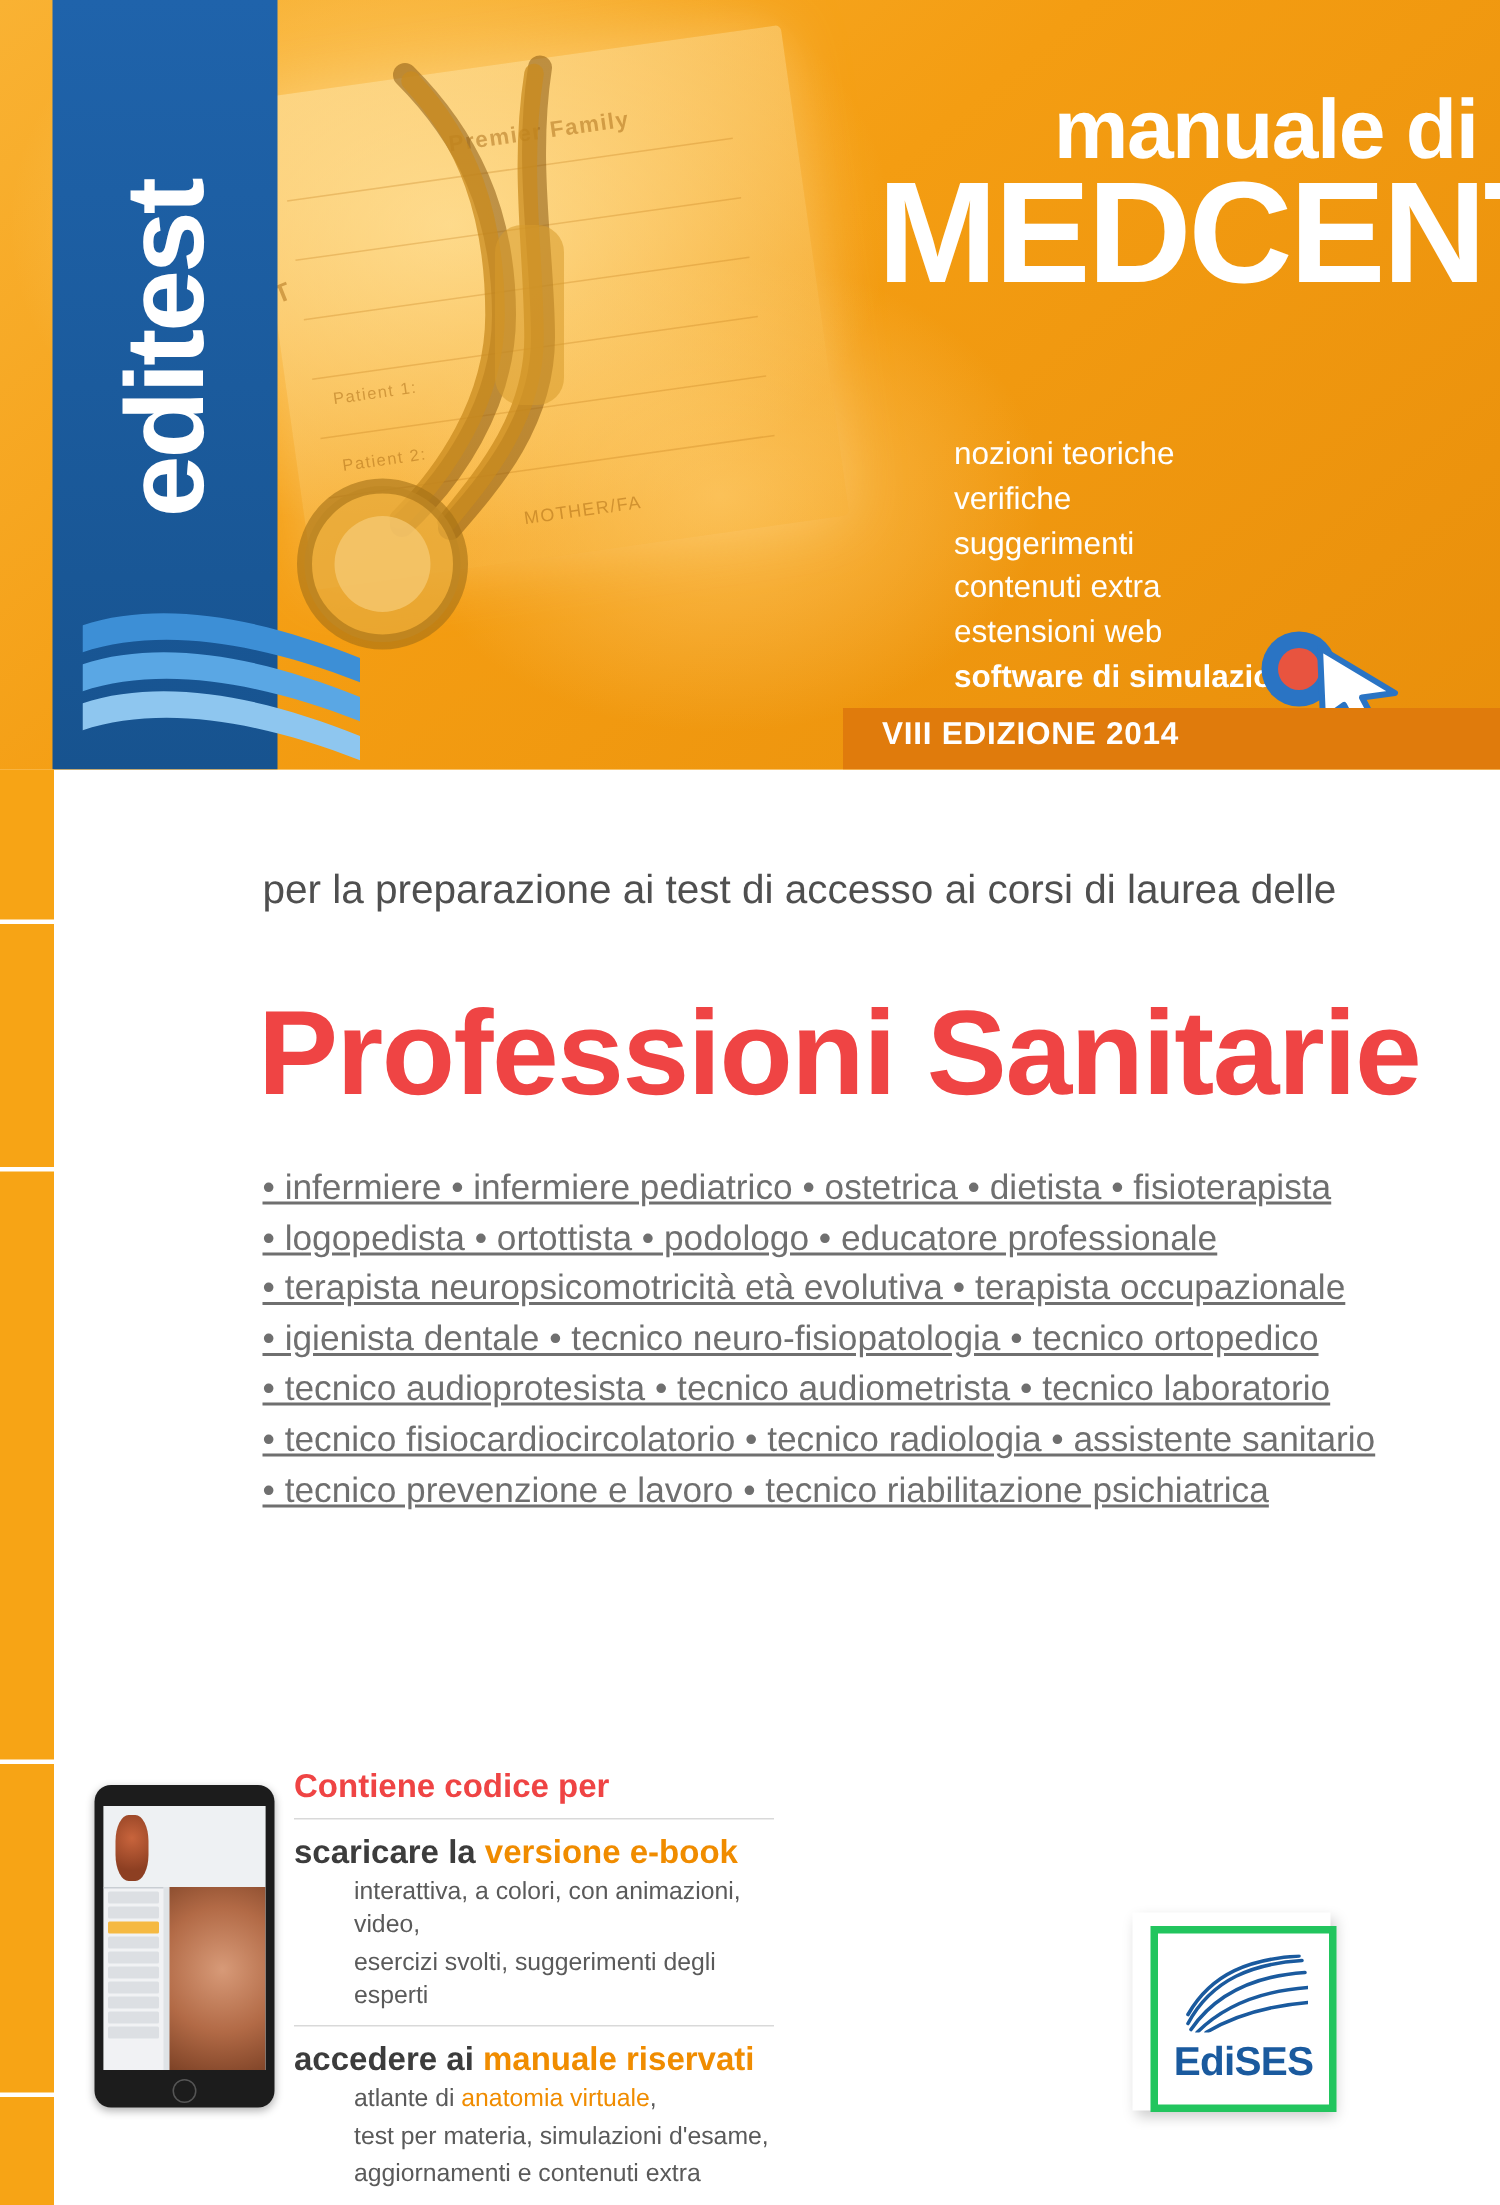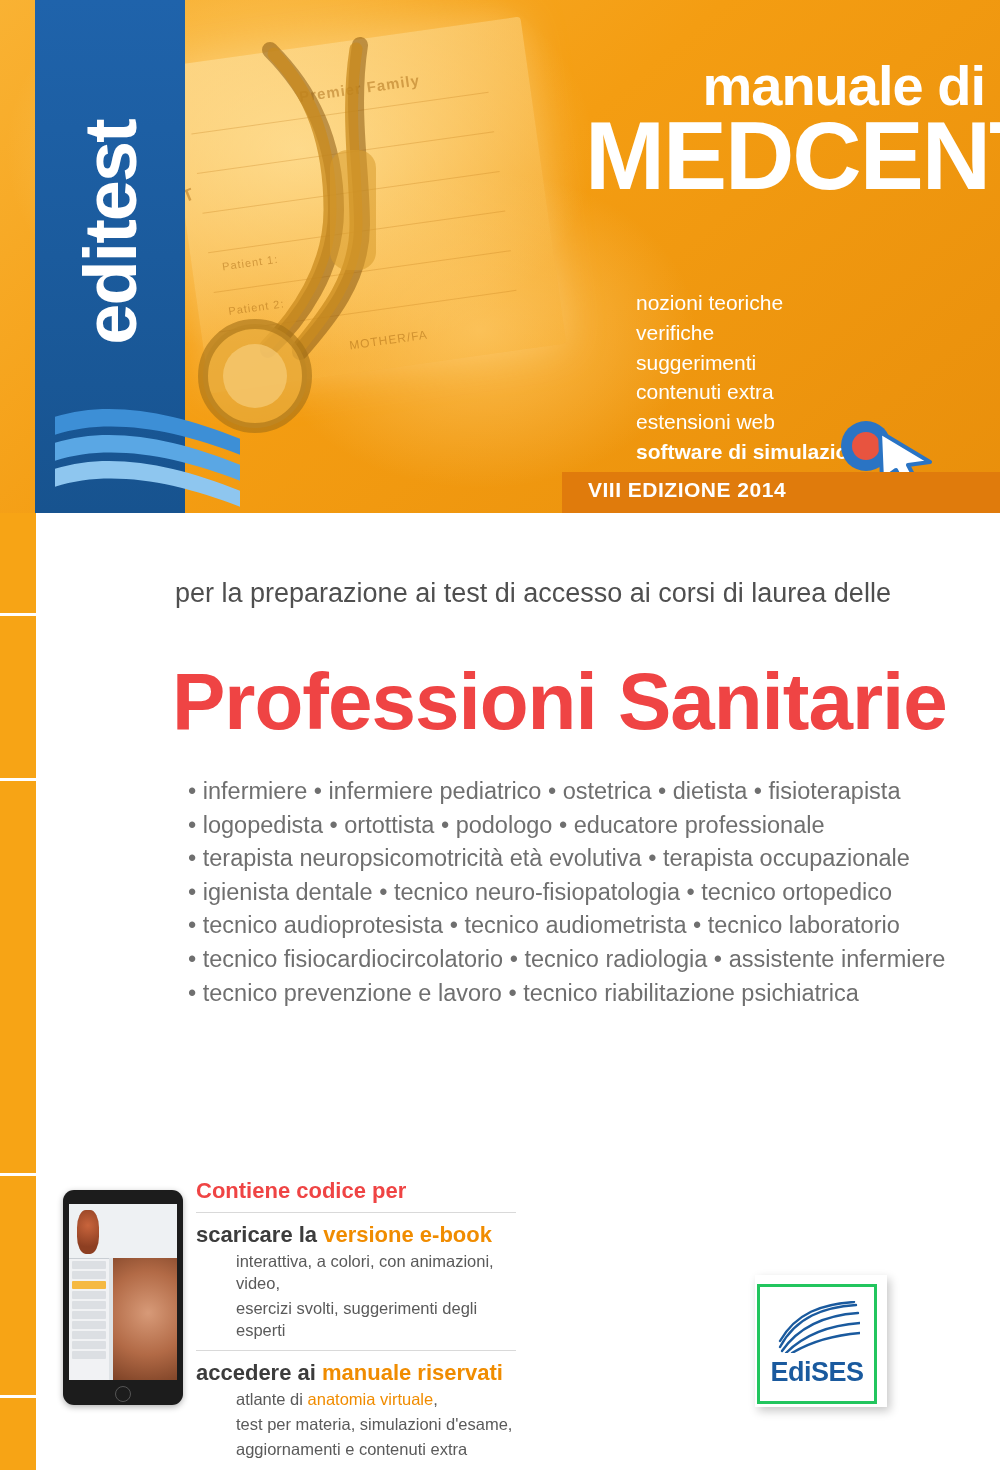--- a/index.html
+++ b/index.html
@@ -176,25 +176,26 @@
     position: absolute;
     left: 172px; top: 662px;
     color: #ef4444;
     font-size: 80px;
     font-weight: bold;
     letter-spacing: -1px;
     line-height: 1;
   }
   .prof-list {
     position: absolute;
-    left: 188px; top: 775px;
+    left: 175px; top: 775px;
     width: 790px;
     color: #6f6f6f;
     font-size: 23.5px;
     line-height: 1.43;
+    text-decoration: underline;
   }
 
   
   .tablet {
     position: absolute;
     left: 63px; top: 1190px;
     width: 120px; height: 215px;
     background: #1c1c1c;
     border-radius: 11px;
     box-shadow: 0 2px 6px rgba(0,0,0,0.3);
@@ -264,23 +265,23 @@
   
   .edises {
     position: absolute;
     left: 755px; top: 1275px;
     width: 132px; height: 132px;
     background: #ffffff;
     box-shadow: 3px 4px 9px rgba(0,0,0,0.22);
   }
   .edises-inner {
     position: absolute;
-    left: 2px; top: 9px;
+    left: 12px; top: 9px;
     width: 114px; height: 114px;
-    border: 3px solid #22c55e;
+    border: 5px solid #22c55e;
   }
   .edises-lines {
     position: absolute;
     left: 16px; top: 14px;
     width: 84px; height: 52px;
   }
   .edises-name {
     position: absolute;
     left: 0; top: 70px;
     width: 114px;
@@ -371,21 +372,21 @@
 
   <div class="subtitle">per la preparazione ai test di accesso ai corsi di laurea delle</div>
   <div class="maintitle">Professioni Sanitarie</div>
 
   <div class="prof-list">
     <div>• infermiere • infermiere pediatrico • ostetrica • dietista • fisioterapista</div>
     <div>• logopedista • ortottista • podologo • educatore professionale</div>
     <div>• terapista neuropsicomotricità età evolutiva • terapista occupazionale</div>
     <div>• igienista dentale • tecnico neuro-fisiopatologia • tecnico ortopedico</div>
     <div>• tecnico audioprotesista • tecnico audiometrista • tecnico laboratorio</div>
-    <div>• tecnico fisiocardiocircolatorio • tecnico radiologia • assistente infermiere</div>
+    <div>• tecnico fisiocardiocircolatorio • tecnico radiologia • assistente sanitario</div>
     <div>• tecnico prevenzione e lavoro • tecnico riabilitazione psichiatrica</div>
   </div>
 
   <div class="tablet">
     <div class="tablet-screen">
       <div class="tablet-body"></div>
       <div class="tablet-figure"></div>
       <div class="tablet-face"></div>
       <div class="tablet-sidebar">
         <div class="row"></div>

